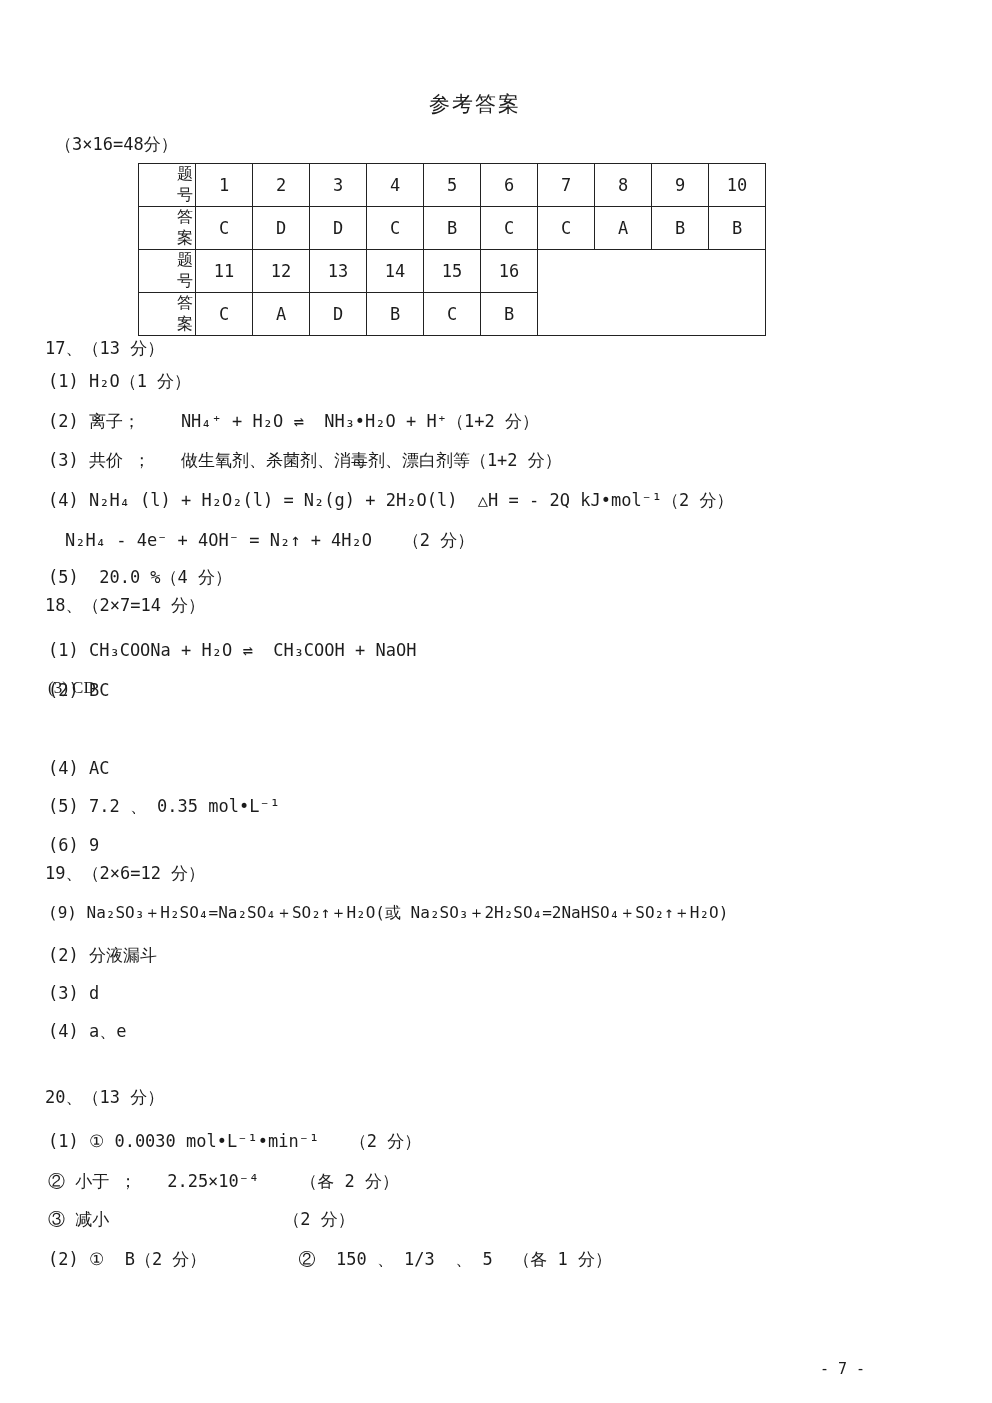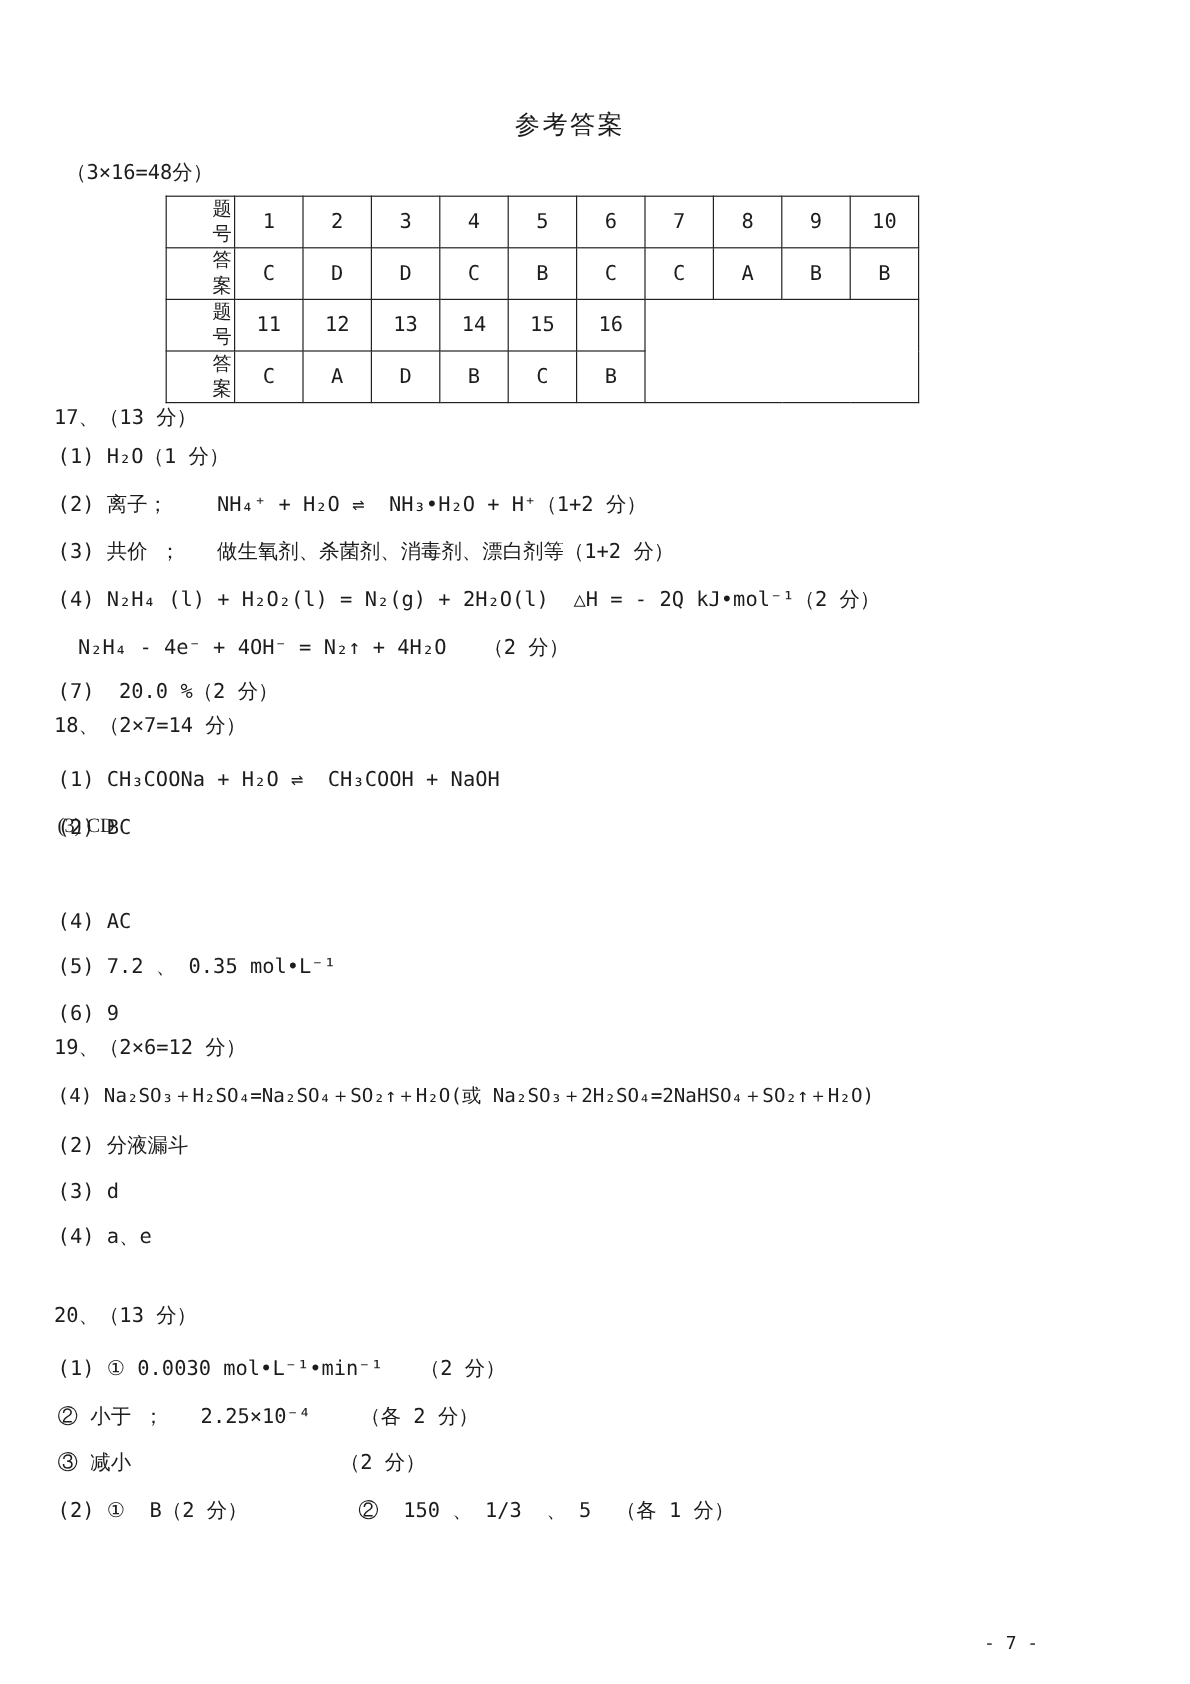--- a/index.html
+++ b/index.html
@@ -146,32 +146,32 @@
     </tr>
   </tbody>
     </table>
 
   <div class="tl l1">17、（13 分）</div>
   <div class="tl l2">(1) H₂O（1 分）</div>
   <div class="tl l3">(2) 离子；    NH₄⁺ + H₂O ⇌  NH₃•H₂O + H⁺（1+2 分）</div>
   <div class="tl l4">(3) 共价 ；   做生氧剂、杀菌剂、消毒剂、漂白剂等（1+2 分）</div>
   <div class="tl l5">(4) N₂H₄ (l) + H₂O₂(l) = N₂(g) + 2H₂O(l)  △H = - 2Q kJ•mol⁻¹（2 分）</div>
   <div class="tl l6">N₂H₄ - 4e⁻ + 4OH⁻ = N₂↑ + 4H₂O   （2 分）</div>
-  <div class="tl l7">(7)  20.0 %（2 分）</div>
+  <div class="tl l7">(5)  20.0 %（4 分）</div>
 
   <div class="tl l8">18、（2×7=14 分）</div>
   <div class="tl l9">(1) CH₃COONa + H₂O ⇌  CH₃COOH + NaOH</div>
   <div class="tl l10">(2) BC</div>
   <div class="tl l11">(3) CD</div>
   <div class="tl l12">(4) AC</div>
   <div class="tl l13">(5) 7.2 、 0.35 mol•L⁻¹</div>
   <div class="tl l14">(6) 9</div>
 
   <div class="tl l15">19、（2×6=12 分）</div>
-  <div class="tl l16">(4) Na₂SO₃＋H₂SO₄=Na₂SO₄＋SO₂↑＋H₂O(或 Na₂SO₃＋2H₂SO₄=2NaHSO₄＋SO₂↑＋H₂O)</div>
+  <div class="tl l16">(9) Na₂SO₃＋H₂SO₄=Na₂SO₄＋SO₂↑＋H₂O(或 Na₂SO₃＋2H₂SO₄=2NaHSO₄＋SO₂↑＋H₂O)</div>
   <div class="tl l17">(2) 分液漏斗</div>
   <div class="tl l18">(3) d</div>
   <div class="tl l19">(4) a、e</div>
 
   <div class="tl l21">20、（13 分）</div>
   <div class="tl l22">(1) ① 0.0030 mol•L⁻¹•min⁻¹   （2 分）</div>
   <div class="tl l23">② 小于 ；   2.25×10⁻⁴    （各 2 分）</div>
   <div class="tl l24">③ 减小                 （2 分）</div>
   <div class="tl l25">(2) ①  B（2 分）         ②  150 、 1/3  、 5  （各 1 分）</div>
 

